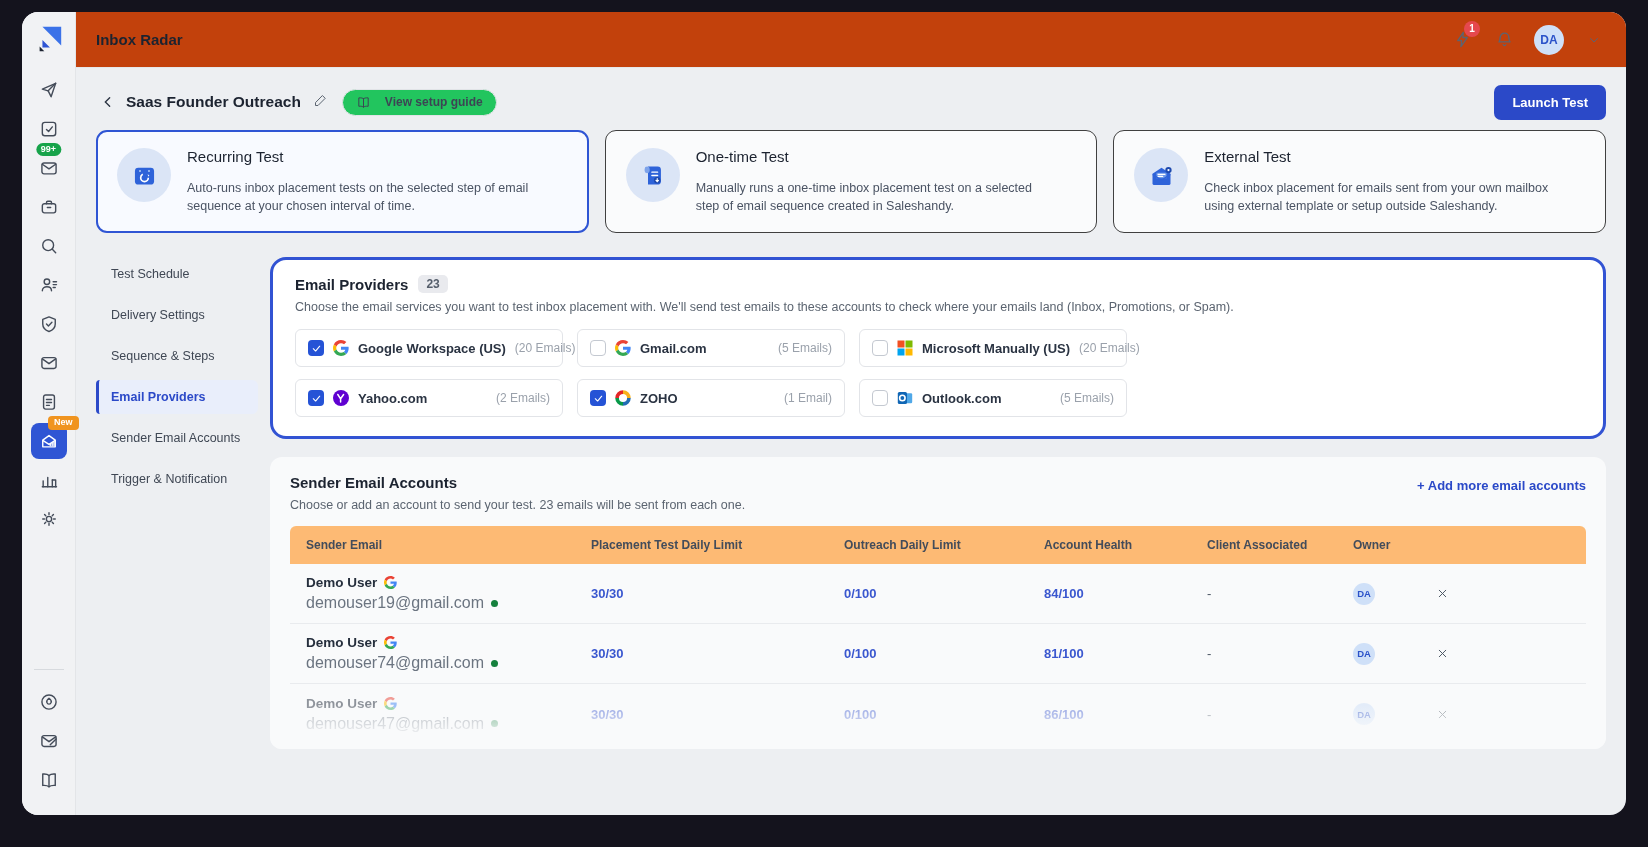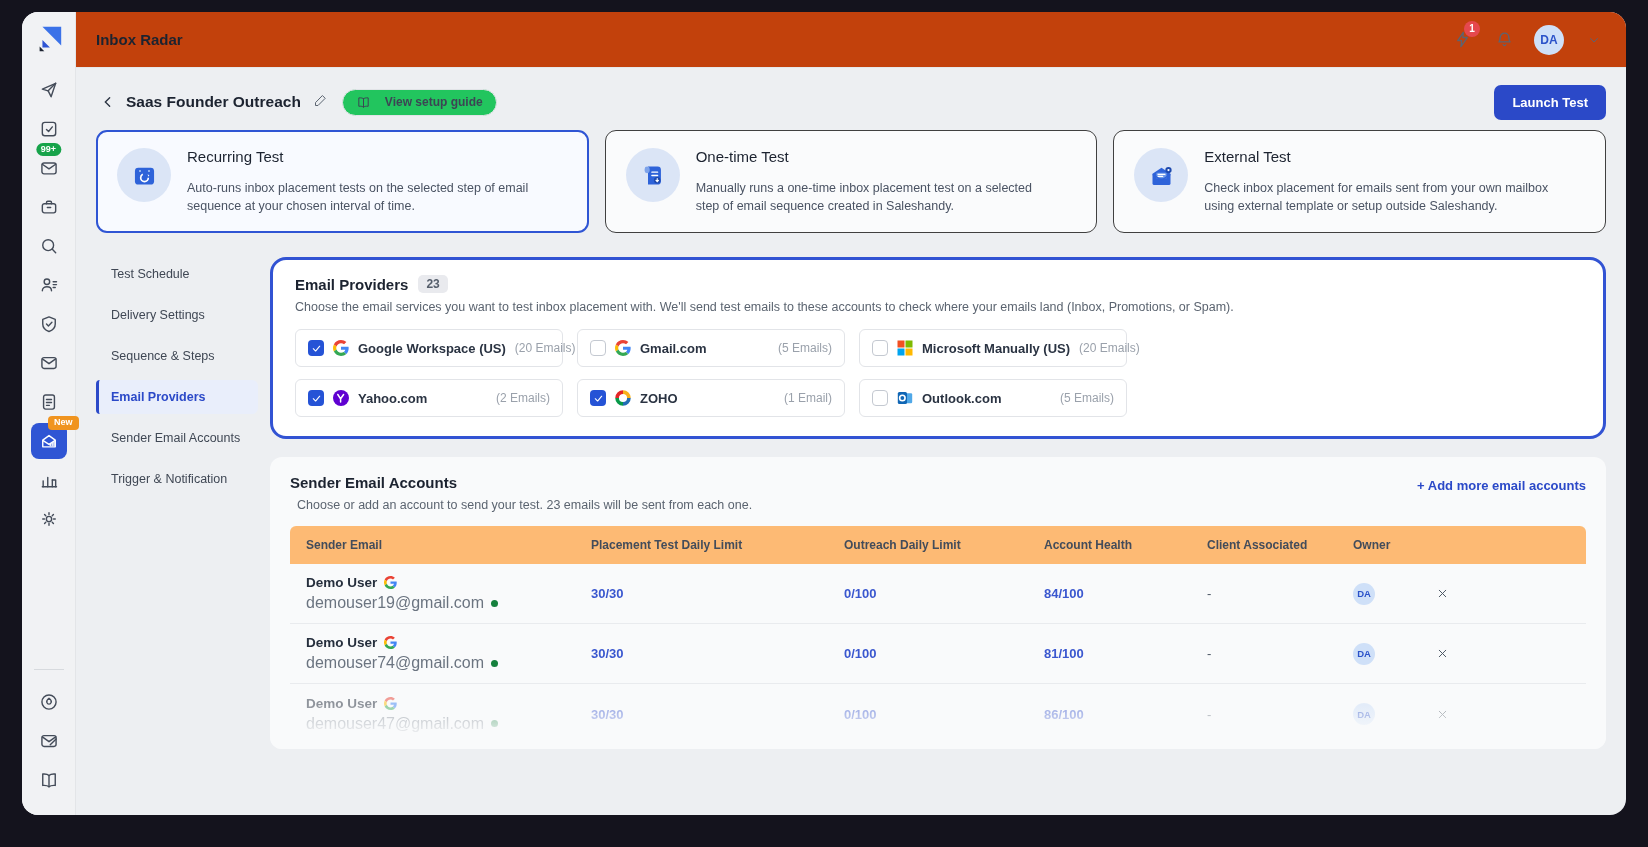--- a/index.html
+++ b/index.html
@@ -97,21 +97,21 @@
                      stroke-linecap:round; stroke-linejoin:round; }
   .prov-logo { width:16px; height:16px; flex:none; }
   .prov-name { font-size:13px; font-weight:bold; color:#2a3342; white-space:nowrap; }
   .prov-count { margin-left:auto; font-size:12px; color:#9aa1ab; white-space:nowrap; }
 
   
   .sender-panel { margin-top:18px; background:#f9fafb; border-radius:12px; padding:17px 20px 0;
                   position:relative; height:292px; overflow:hidden; }
   .sender-head { display:flex; align-items:flex-start; }
   .sender-title { font-size:15px; font-weight:bold; color:#1c2330; }
-  .sender-desc { font-size:12.5px; color:#5b6470; margin-top:7px;margin-left:7px; }
+  .sender-desc { font-size:12.5px; color:#5b6470; margin-top:7px; }
   .add-link { margin-left:auto; margin-top:4px; color:#2b49c8; font-size:13px; font-weight:bold;
               cursor:pointer; white-space:nowrap; }
 
   .tbl { margin-top:14px; }
   .tbl-row { display:grid; grid-template-columns:285px 253px 200px 163px 146px 78px 1fr;
              align-items:center; padding:0 16px; }
   .tbl-head { background:#fdba74; height:38px; border-radius:6px 6px 0 0; }
   .th { font-size:12px; font-weight:bold; color:#434c5a; }
   .tr { height:60px; border-bottom:1px solid #e9ebee; }
   .tr.faded { opacity:.5; border-bottom:none; }

